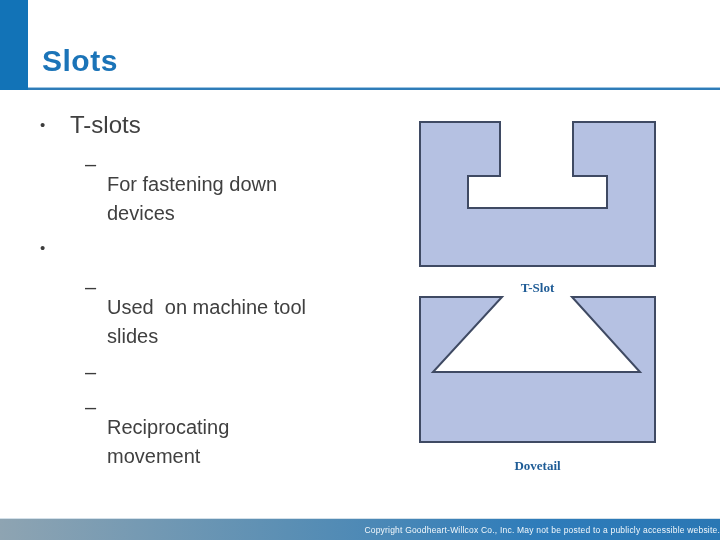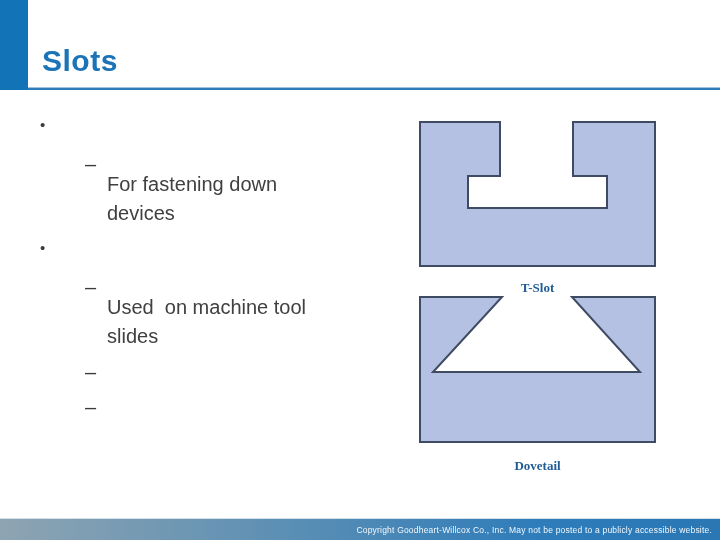--- a/index.html
+++ b/index.html
@@ -116,38 +116,38 @@
     width: 720px; height: 22px;
     background: linear-gradient(to right, #8ea4b2 0%, #5b8fb4 40%, #2e7cba 75%, #2a77b4 100%);
     border-top: 1px solid #d3e0e9;
     display: flex;
     align-items: center;
     justify-content: flex-end;
   }
   .copyright {
     font-size: 8.5px;
     color: #f2f8fc;
-    padding-right: 8px;
     letter-spacing: 0.2px;
   }
 </style>
 </head>
 <body>
 
 <div class="slide">
 
   <div class="corner-block"></div>
 
   <div class="title">Slots</div>
   <div class="title-rule"></div>
 
   <div class="content">
 
     <div class="b1">
       <span class="marker">•</span>
+      <span class="text">T-slots</span>
     </div>
 
     <div class="b2 gap10">
       <span class="marker">–</span>
       <span class="text">For fastening down
 devices</span>
     </div>
 
     <div class="b1 gap5">
       <span class="marker">•</span>
@@ -158,20 +158,22 @@
       <span class="text">Used  on machine tool
 slides</span>
     </div>
 
     <div class="b2 gap7">
       <span class="marker">–</span>
     </div>
 
     <div class="b2 gap6">
       <span class="marker">–</span>
+      <span class="text">Reciprocating
+movement</span>
     </div>
 
   </div>
 
   <div class="figures">
 
     <svg class="fig-svg tslot" width="235" height="144" viewBox="0 0 235 144">
       <polygon class="fig-shape" points="0,0 80,0 80,54 48,54 48,86 187,86 187,54 153,54 153,0 235,0 235,144 0,144"></polygon>
     </svg>
     <div class="fig-label tslot-label">T-Slot</div>

